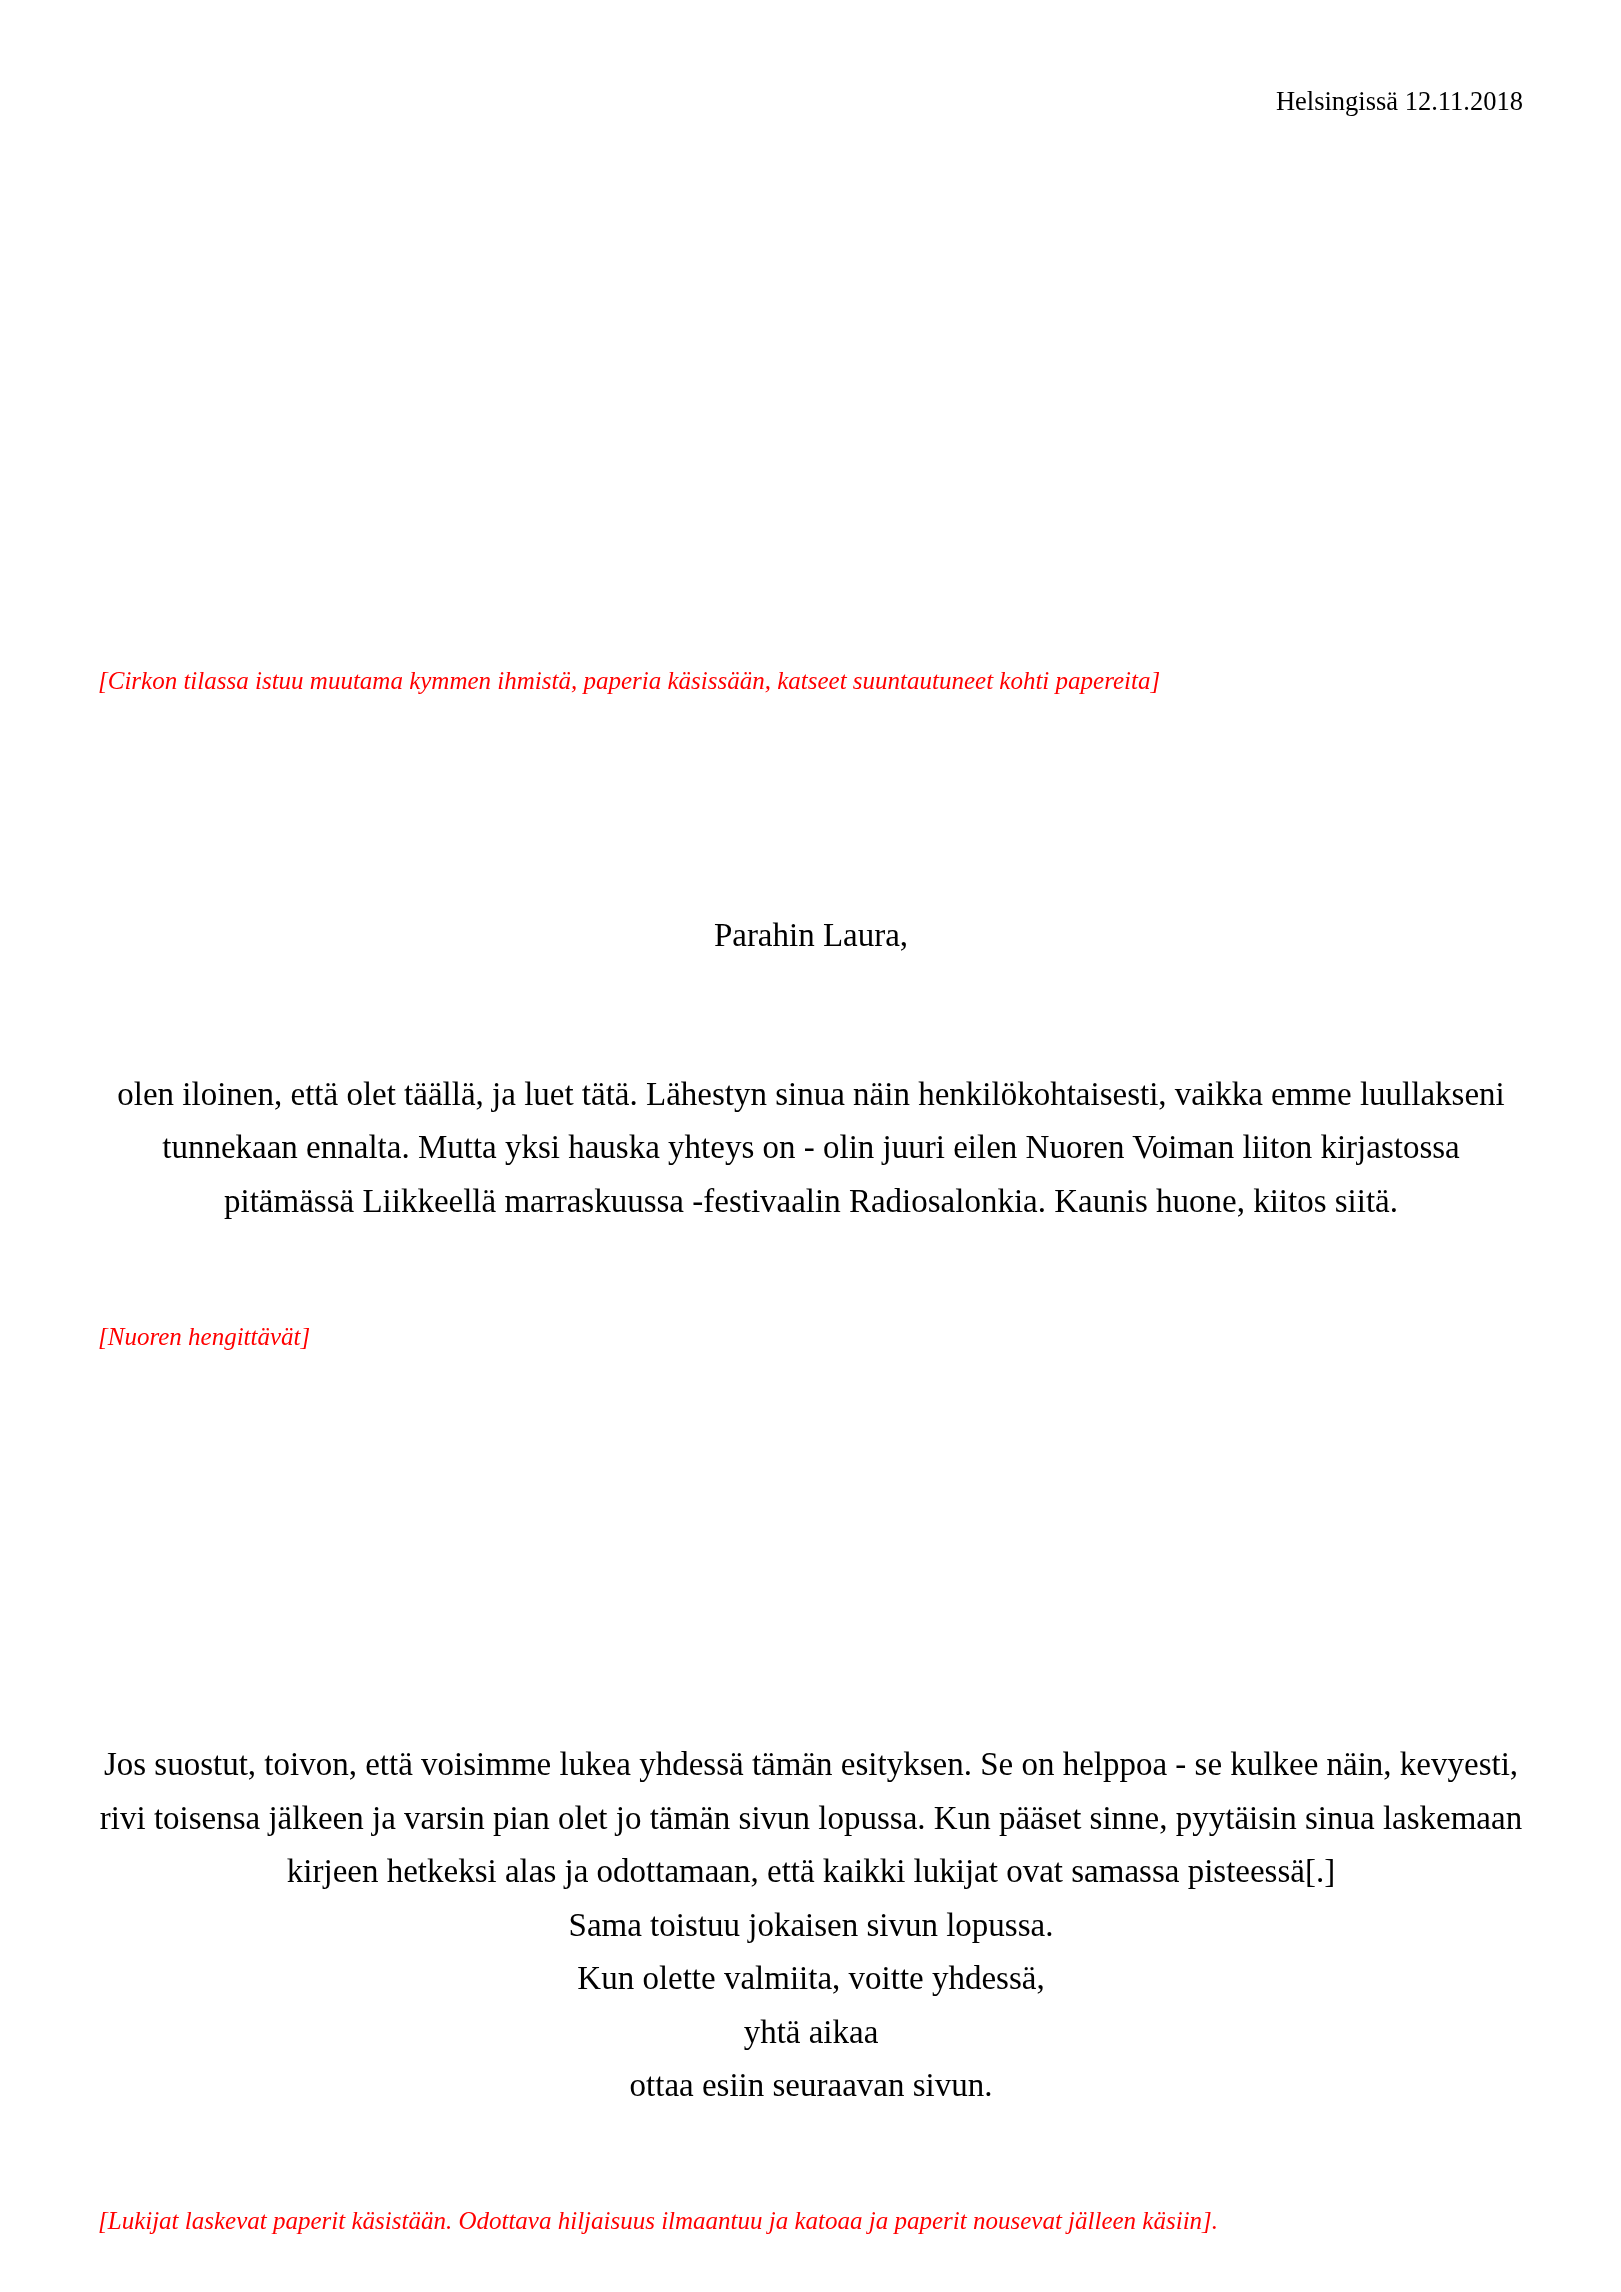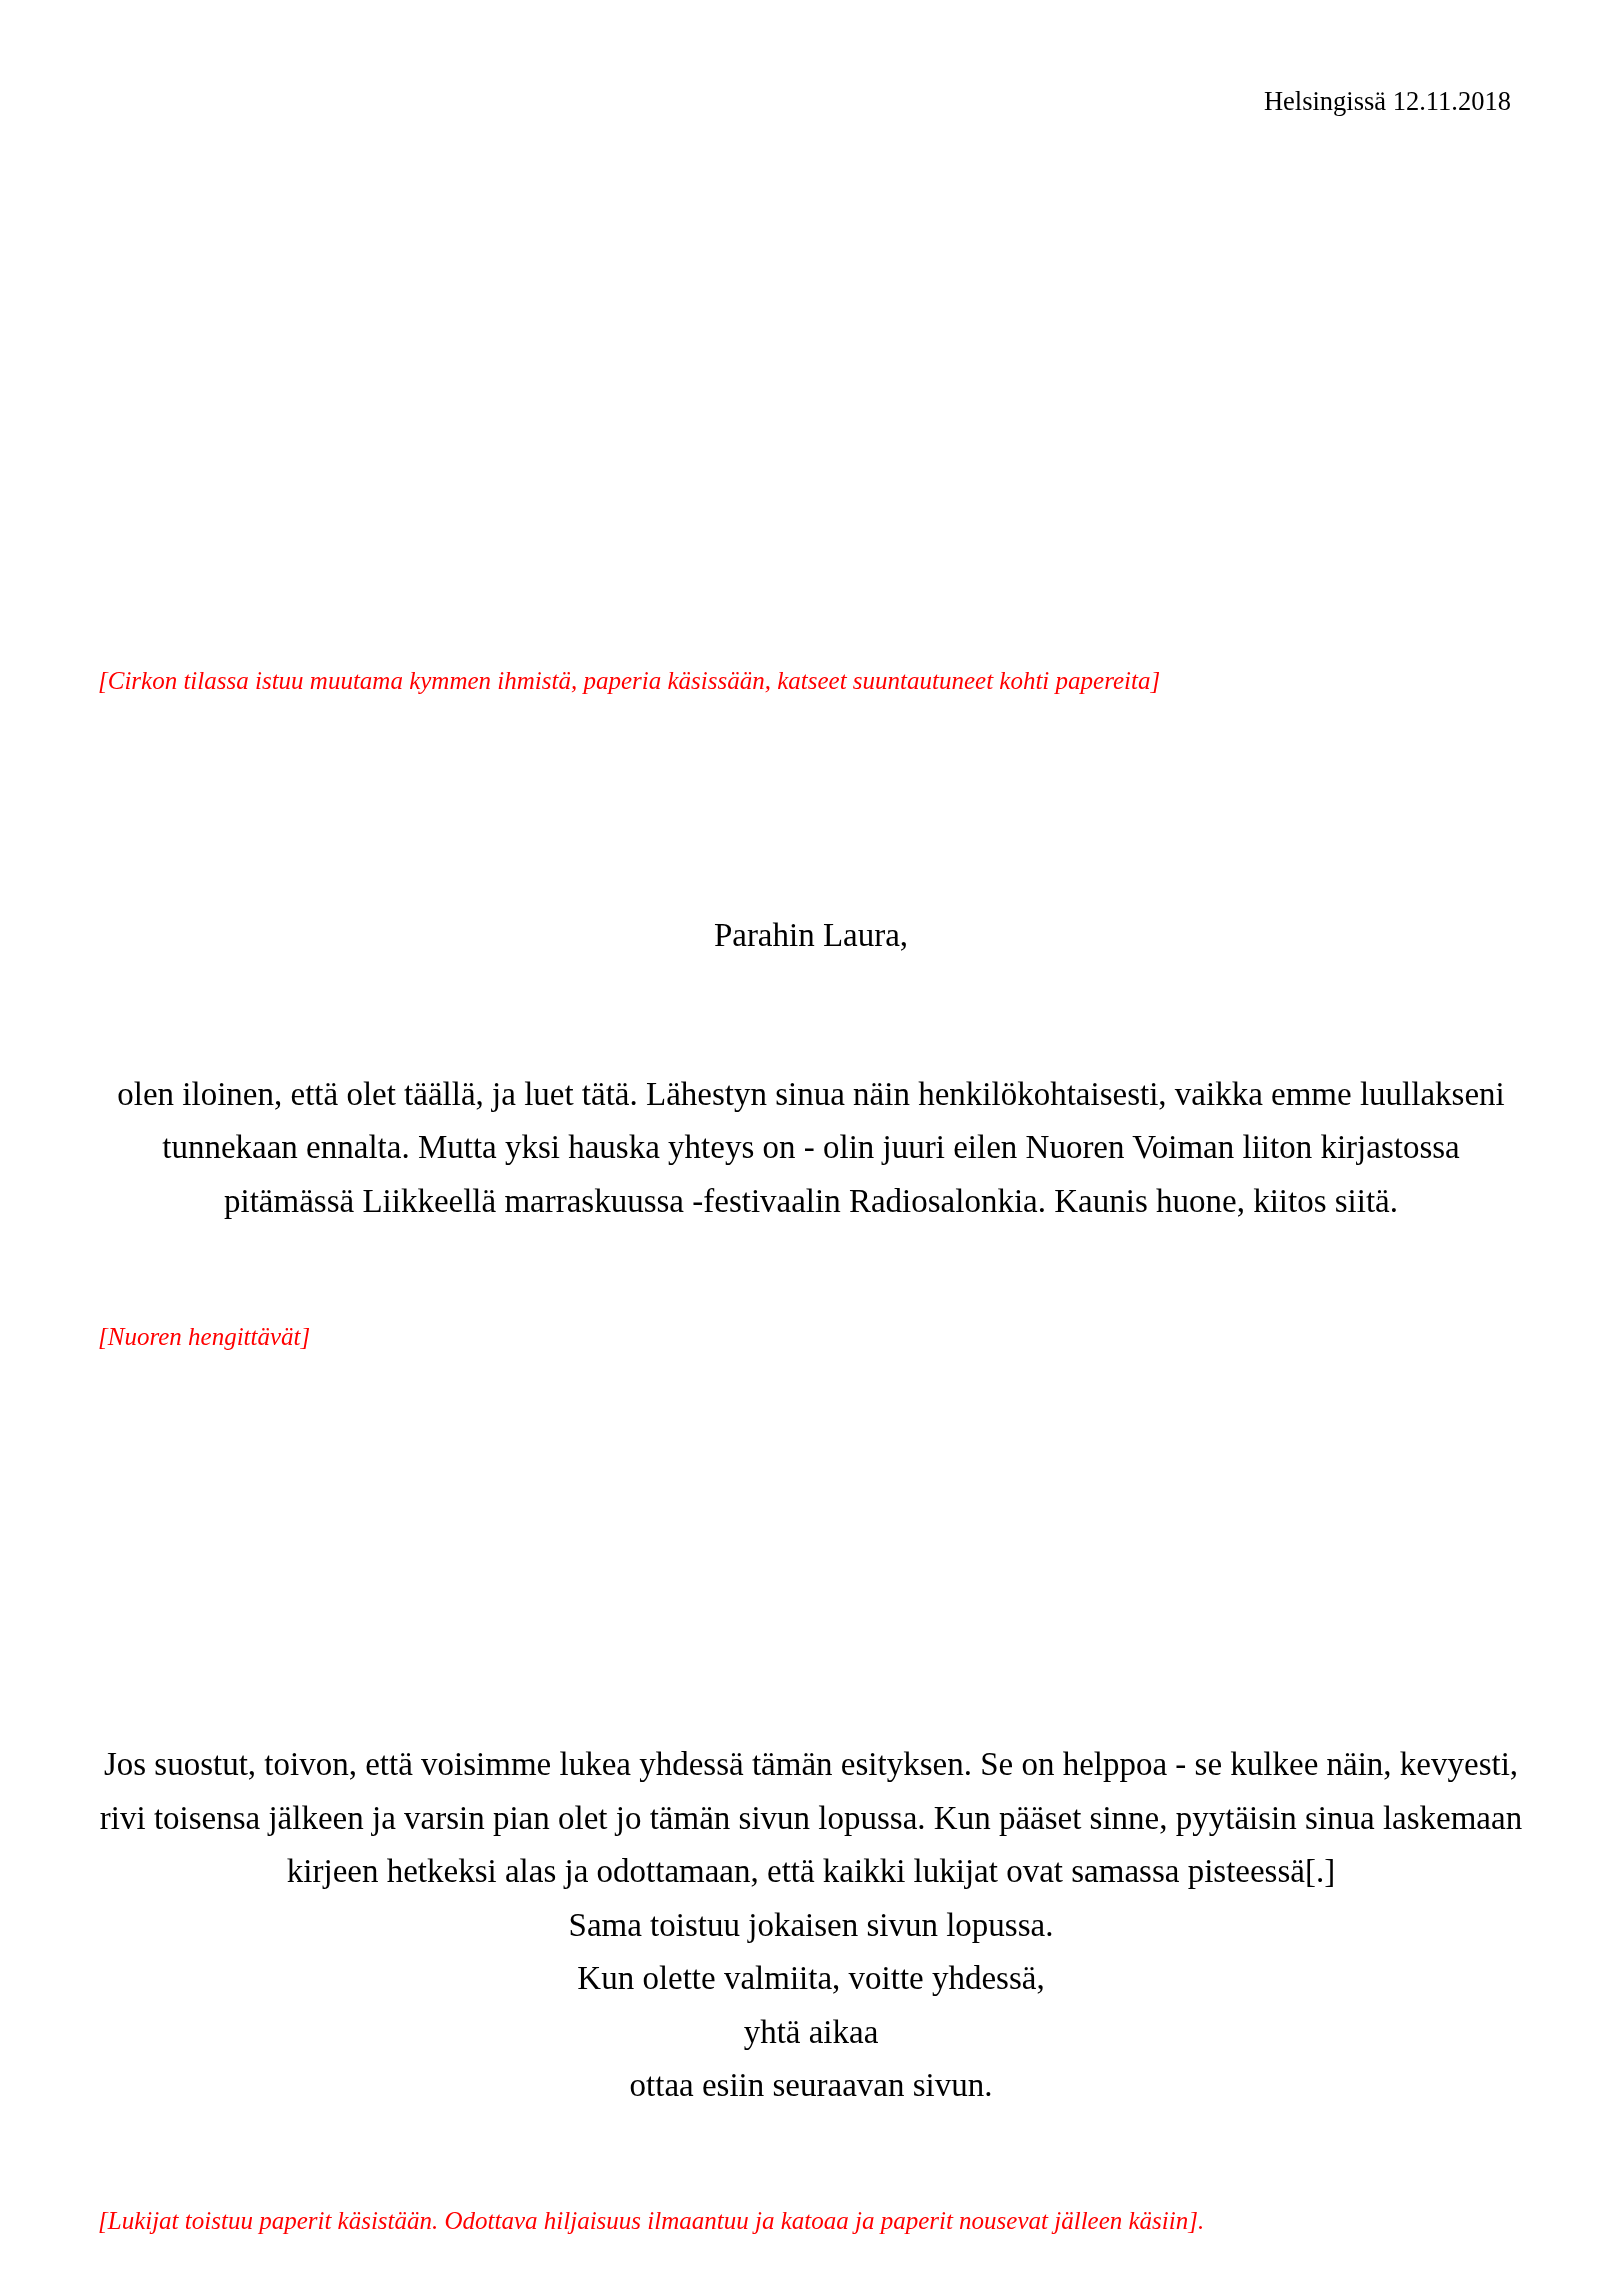--- a/index.html
+++ b/index.html
@@ -18,21 +18,21 @@
   .page {
     position: relative;
     width: 1621px;
     height: 2293px;
     box-sizing: border-box;
     padding: 0;
   }
   .date-line {
     position: absolute;
     top: 84px;
-    right: 110px;
+    right: 98px;
     font-size: 26.5px;
     line-height: 1.35;
     color: #000000;
     white-space: nowrap;
   }
   .content {
     position: absolute;
     left: 98px;
     top: 627px;
     width: 1426px;
@@ -90,17 +90,17 @@
     <div class="gap-huge"></div>
 
     <div class="para nowrap-block">Jos suostut, toivon, että voisimme lukea yhdessä tämän esityksen. Se on helppoa - se kulkee näin, kevyesti, rivi toisensa jälkeen ja varsin pian olet jo tämän sivun lopussa. Kun pääset sinne, pyytäisin sinua laskemaan kirjeen hetkeksi alas ja odottamaan, että kaikki lukijat ovat samassa pisteessä[.]
 Sama toistuu jokaisen sivun lopussa.
 Kun olette valmiita, voitte yhdessä,
 yhtä aikaa
 ottaa esiin seuraavan sivun.</div>
 
     <div class="gap-m"></div>
 
-    <div class="stage nowrap-block">[Lukijat toistuu paperit käsistään. Odottava hiljaisuus ilmaantuu ja katoaa ja paperit nousevat jälleen käsiin].</div>
+    <div class="stage nowrap-block">[Lukijat laskevat paperit käsistään. Odottava hiljaisuus ilmaantuu ja katoaa ja paperit nousevat jälleen käsiin].</div>
 
   </div>
 </div>
 
 
 </body></html>

